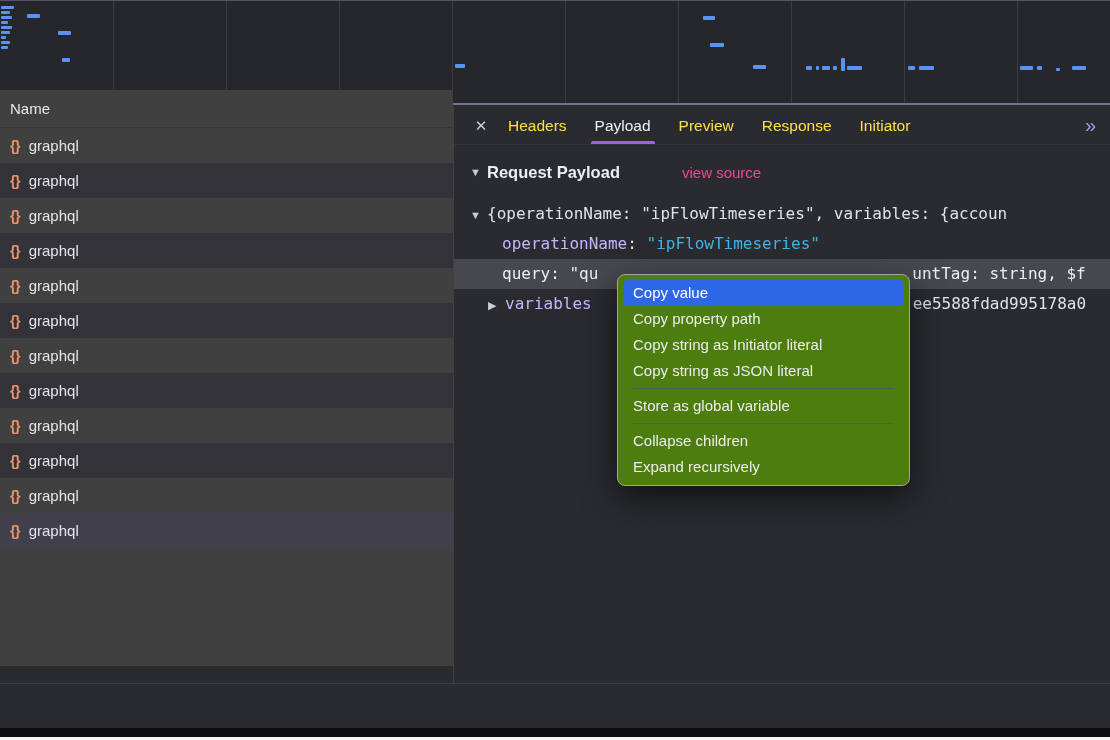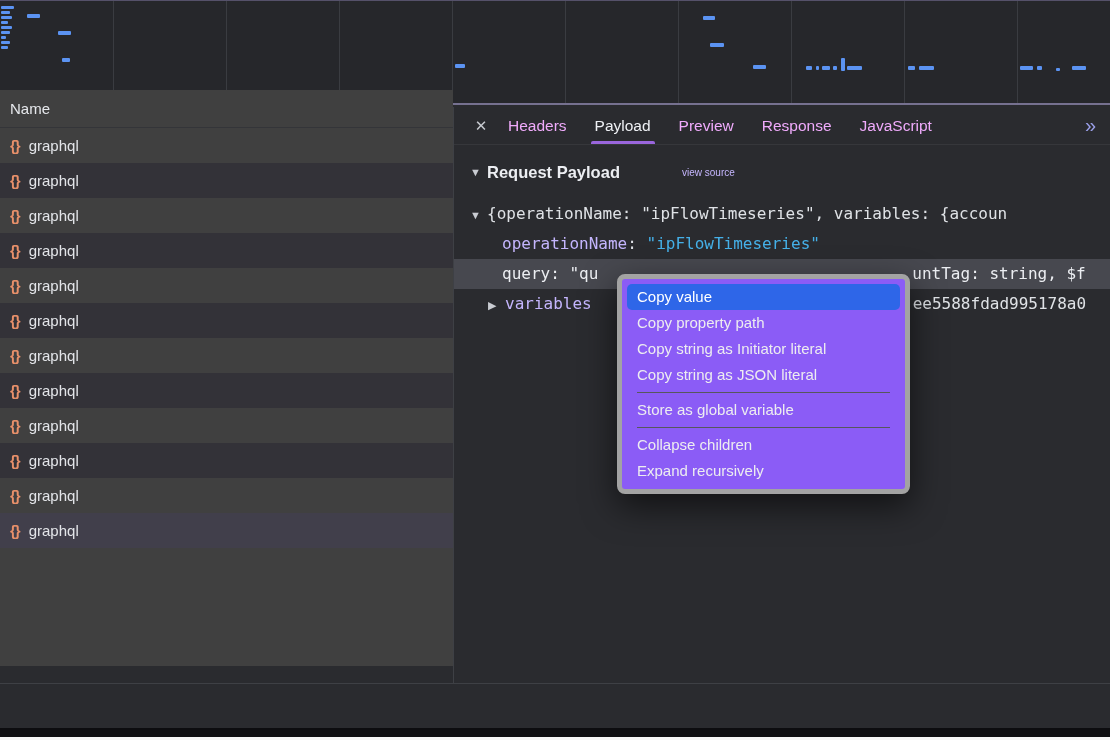--- a/index.html
+++ b/index.html
@@ -23,48 +23,48 @@
   .req-icon{color:#e8906a;font-size:15px;font-weight:bold;letter-spacing:-1px}
   .req-label{color:#e3e5e9;font-size:15px}
 
   .vdivider{position:absolute;left:453px;top:107px;width:1px;height:621px;background:#3e4045;cursor:col-resize}
 
   
   .right-panel{position:absolute;left:454px;top:107px;width:656px;height:576px;background:#2a2b2f}
   .tabbar{height:38px;display:flex;align-items:center;border-bottom:1px solid #36373b;padding-left:14px}
   .close-btn{width:26px;text-align:center;color:#c8cbd1;font-size:15px;cursor:pointer}
   #tab-items{display:flex;height:100%}
-  .tab{display:flex;align-items:center;padding:0 14px;font-size:15.5px;color:#f0abfc;position:relative;height:100%;cursor:pointer}
+  .tab{display:flex;align-items:center;padding:0 14px;font-size:15.5px;color:#fde047;position:relative;height:100%;cursor:pointer}
   .tab.active{color:#eef0f4}
   .tab.active::after{content:"";position:absolute;left:10px;right:10px;bottom:0;height:3px;background:#9a66dd;border-radius:2px 2px 0 0}
   .overflow-btn{margin-left:auto;padding-right:16px;color:#9ba0ea;font-size:20px;letter-spacing:-2px;cursor:pointer}
 
   .payload{position:absolute;left:0;top:38px;right:0;bottom:0;overflow:hidden}
   .sec-header{margin:14px 0 14px 16px;height:26px;display:flex;align-items:center;
     font-weight:bold;font-size:16.5px;color:#eceef2}
   .sec-tri{font-size:11px;color:#c9ccd2;width:17px;cursor:pointer}
-  .view-source{margin-left:62px;font-weight:normal;font-size:10px;color:#c4b5fd;cursor:pointer}
+  .view-source{margin-left:62px;font-weight:normal;font-size:15px;color:#ec4899;cursor:pointer}
 
   .trow{height:30px;line-height:30px;font-family:"DejaVu Sans Mono",monospace;font-size:16px;
     white-space:nowrap;overflow:hidden;cursor:default}
   .trow.hl{background:#47484f}
   .expander{display:inline-block;width:17px;font-size:11px;color:#c9ccd2;font-family:"Liberation Sans",sans-serif;cursor:pointer}
   .t-default{color:#dfe2e6}
   .t-key{color:#c4b5fd}
   .t-string{color:#45b0e8}
   .t-plain{color:#eceef2}
 
   .hdivider{position:absolute;left:0;top:683px;width:1110px;height:1px;background:#3e4045}
   .footer{position:absolute;left:0;top:684px;width:1110px;height:44px;background:#2a2b2f}
   .bottombar{position:absolute;left:0;top:728px;width:1110px;height:9px;background:#0d0d10}
   .pagebg{position:absolute;left:0;top:737px;width:1110px;height:3px;background:#f5f5f5}
 
   
-  #context-menu{position:absolute;left:617px;top:274px;width:293px;background:#8b5cf6;
-    border:5px solid #a3a3a3;border-radius:8px;padding:5px;z-index:20;
+  #context-menu{position:absolute;left:617px;top:274px;width:293px;background:#4d7c0f;
+    border:1px solid #a3a3a3;border-radius:8px;padding:5px;z-index:20;
     box-shadow:0 12px 34px rgba(0,0,0,.6)}
   .menu-item{height:26px;line-height:26px;padding:0 10px;border-radius:5px;font-size:15px;color:#ededf0;cursor:pointer}
   .menu-item.active{background:#2e66e8;color:#ffffff}
   .menu-sep{height:1px;background:#57575c;margin:4px 10px}
 </style>
 </head>
 <body>
 
 <div class="screen">
 
@@ -165,21 +165,21 @@
   <div class="vdivider"></div>
 
   <div class="right-panel">
     <div class="tabbar">
       <span class="close-btn">✕</span>
       <div id="tab-items">
           <div class="tab">Headers</div>
           <div class="tab active">Payload</div>
           <div class="tab">Preview</div>
           <div class="tab">Response</div>
-          <div class="tab">JavaScript</div>
+          <div class="tab">Initiator</div>
         </div>
       <span class="overflow-btn">»</span>
     </div>
 
     <div class="payload">
       <div class="sec-header">
         <span class="sec-tri">▼</span>
         <span>Request Payload</span>
         <span class="view-source">view source</span>
       </div>

